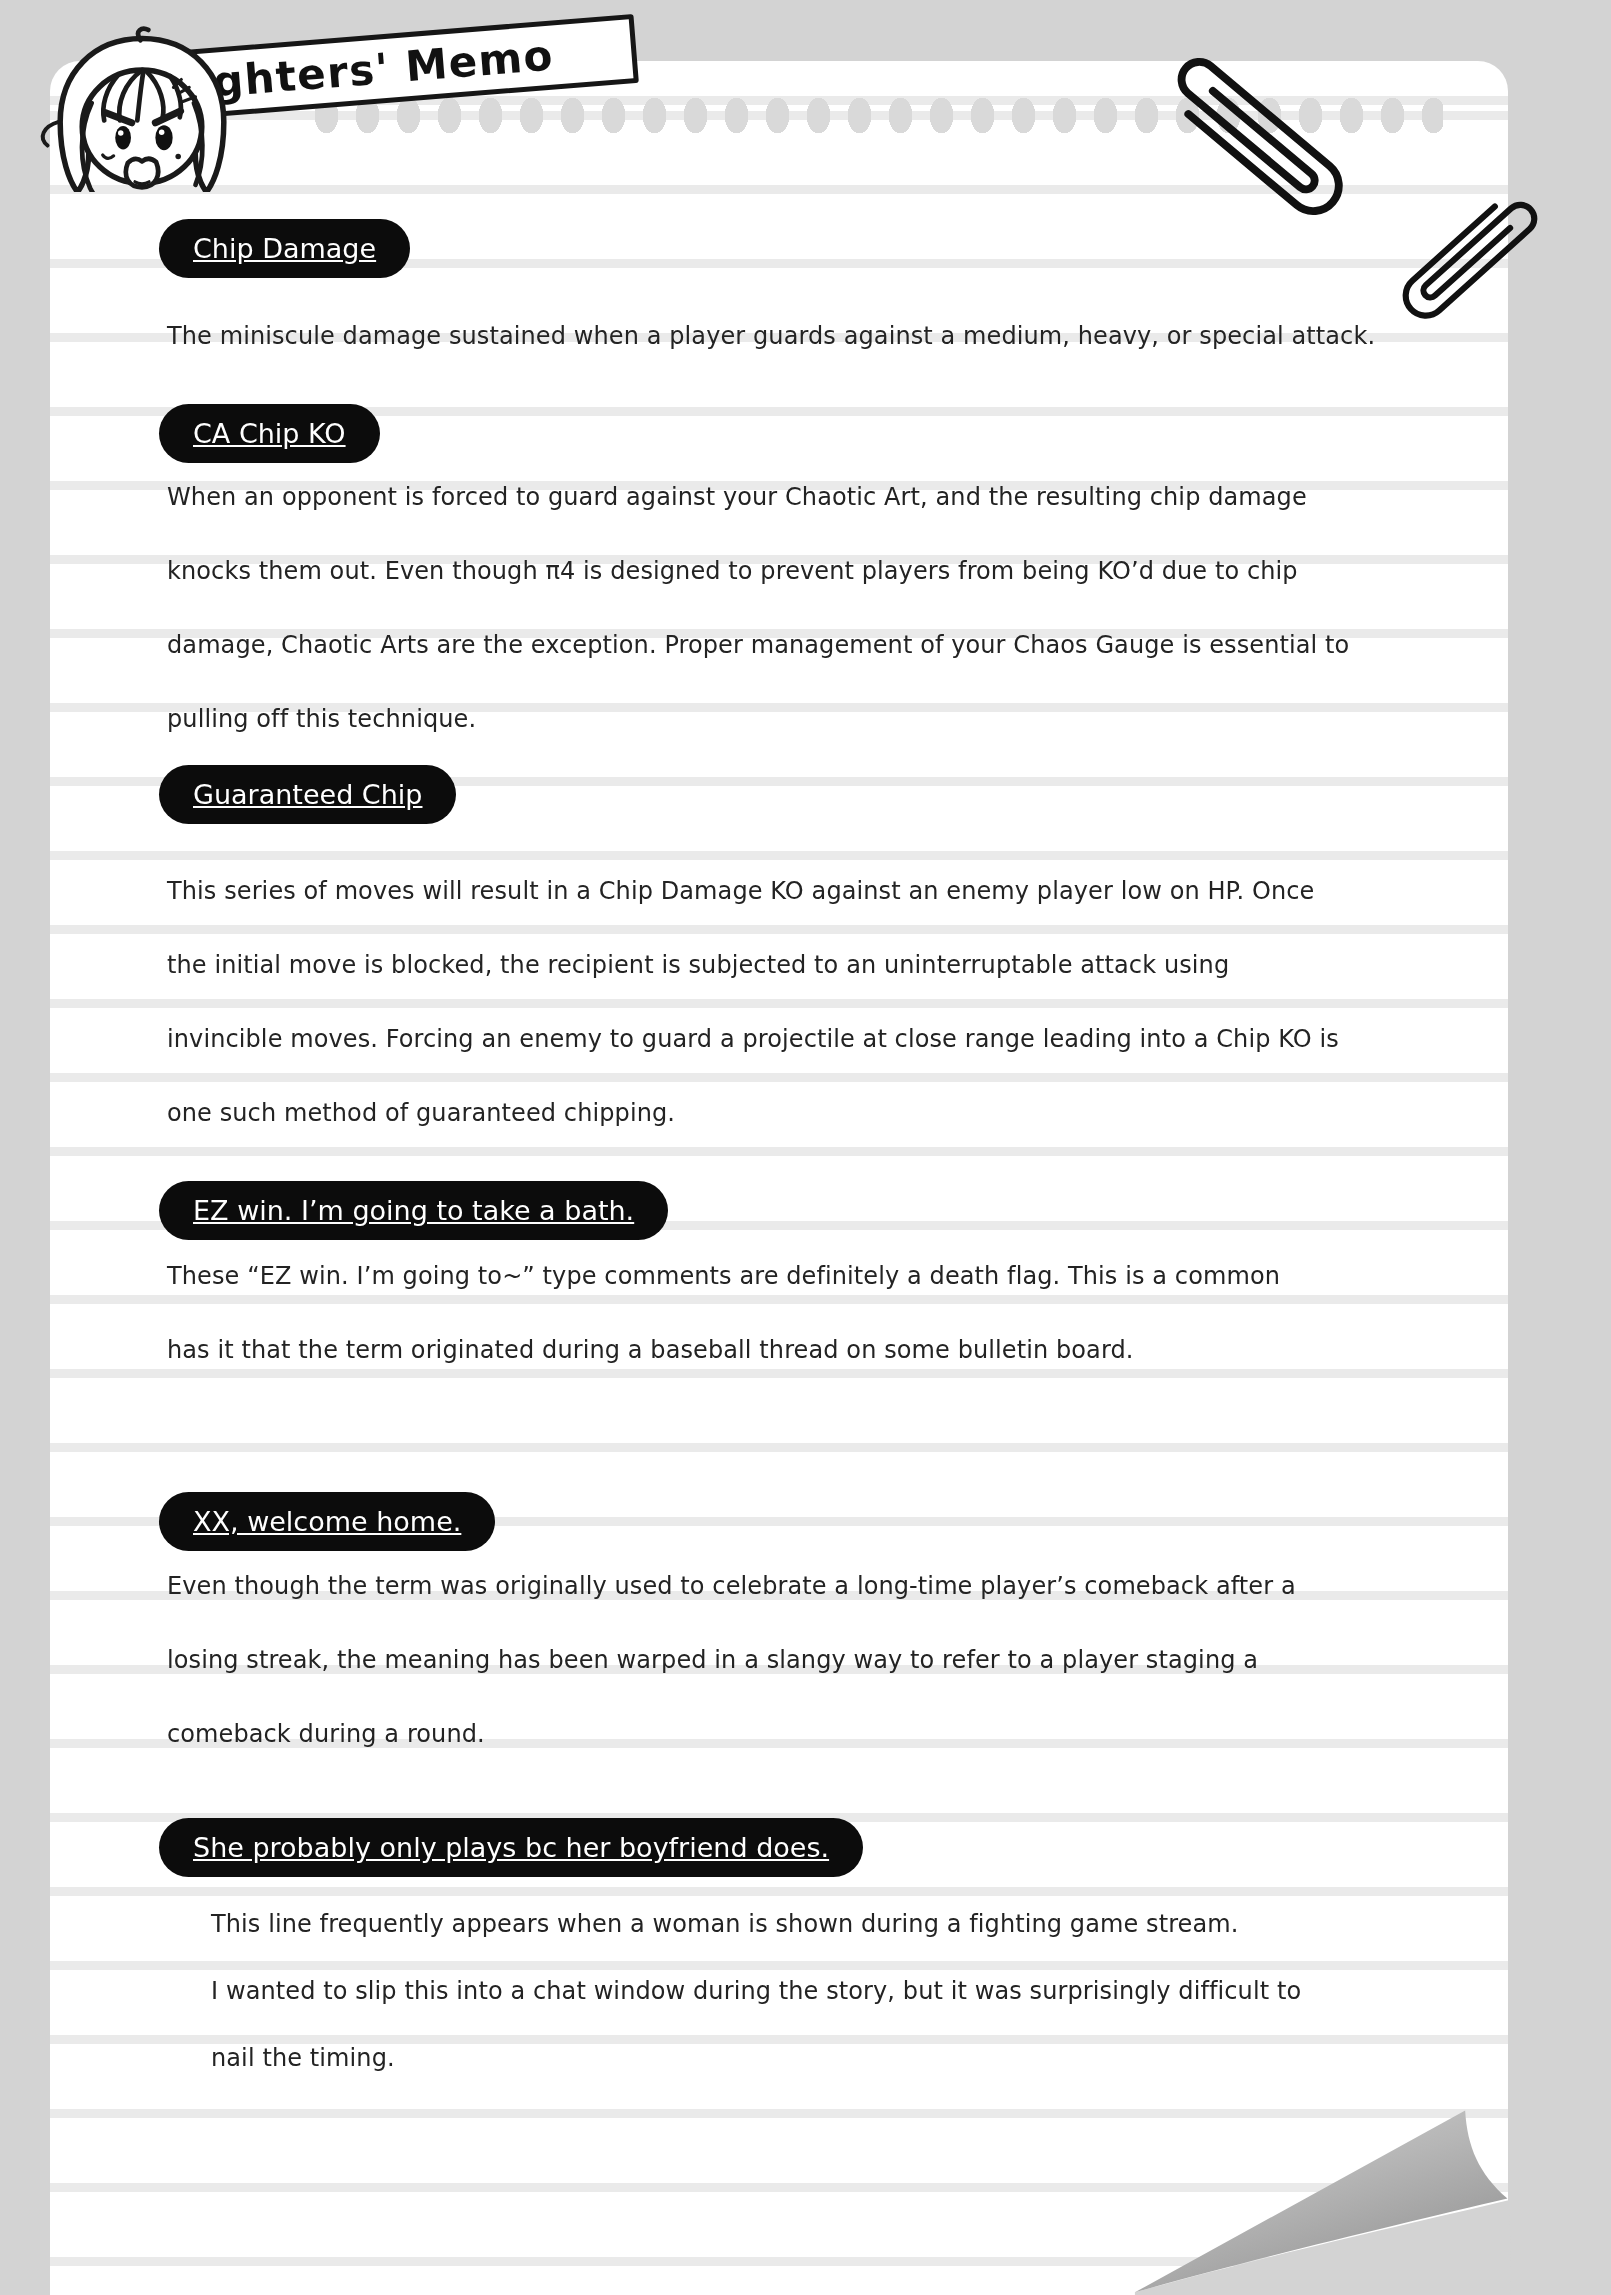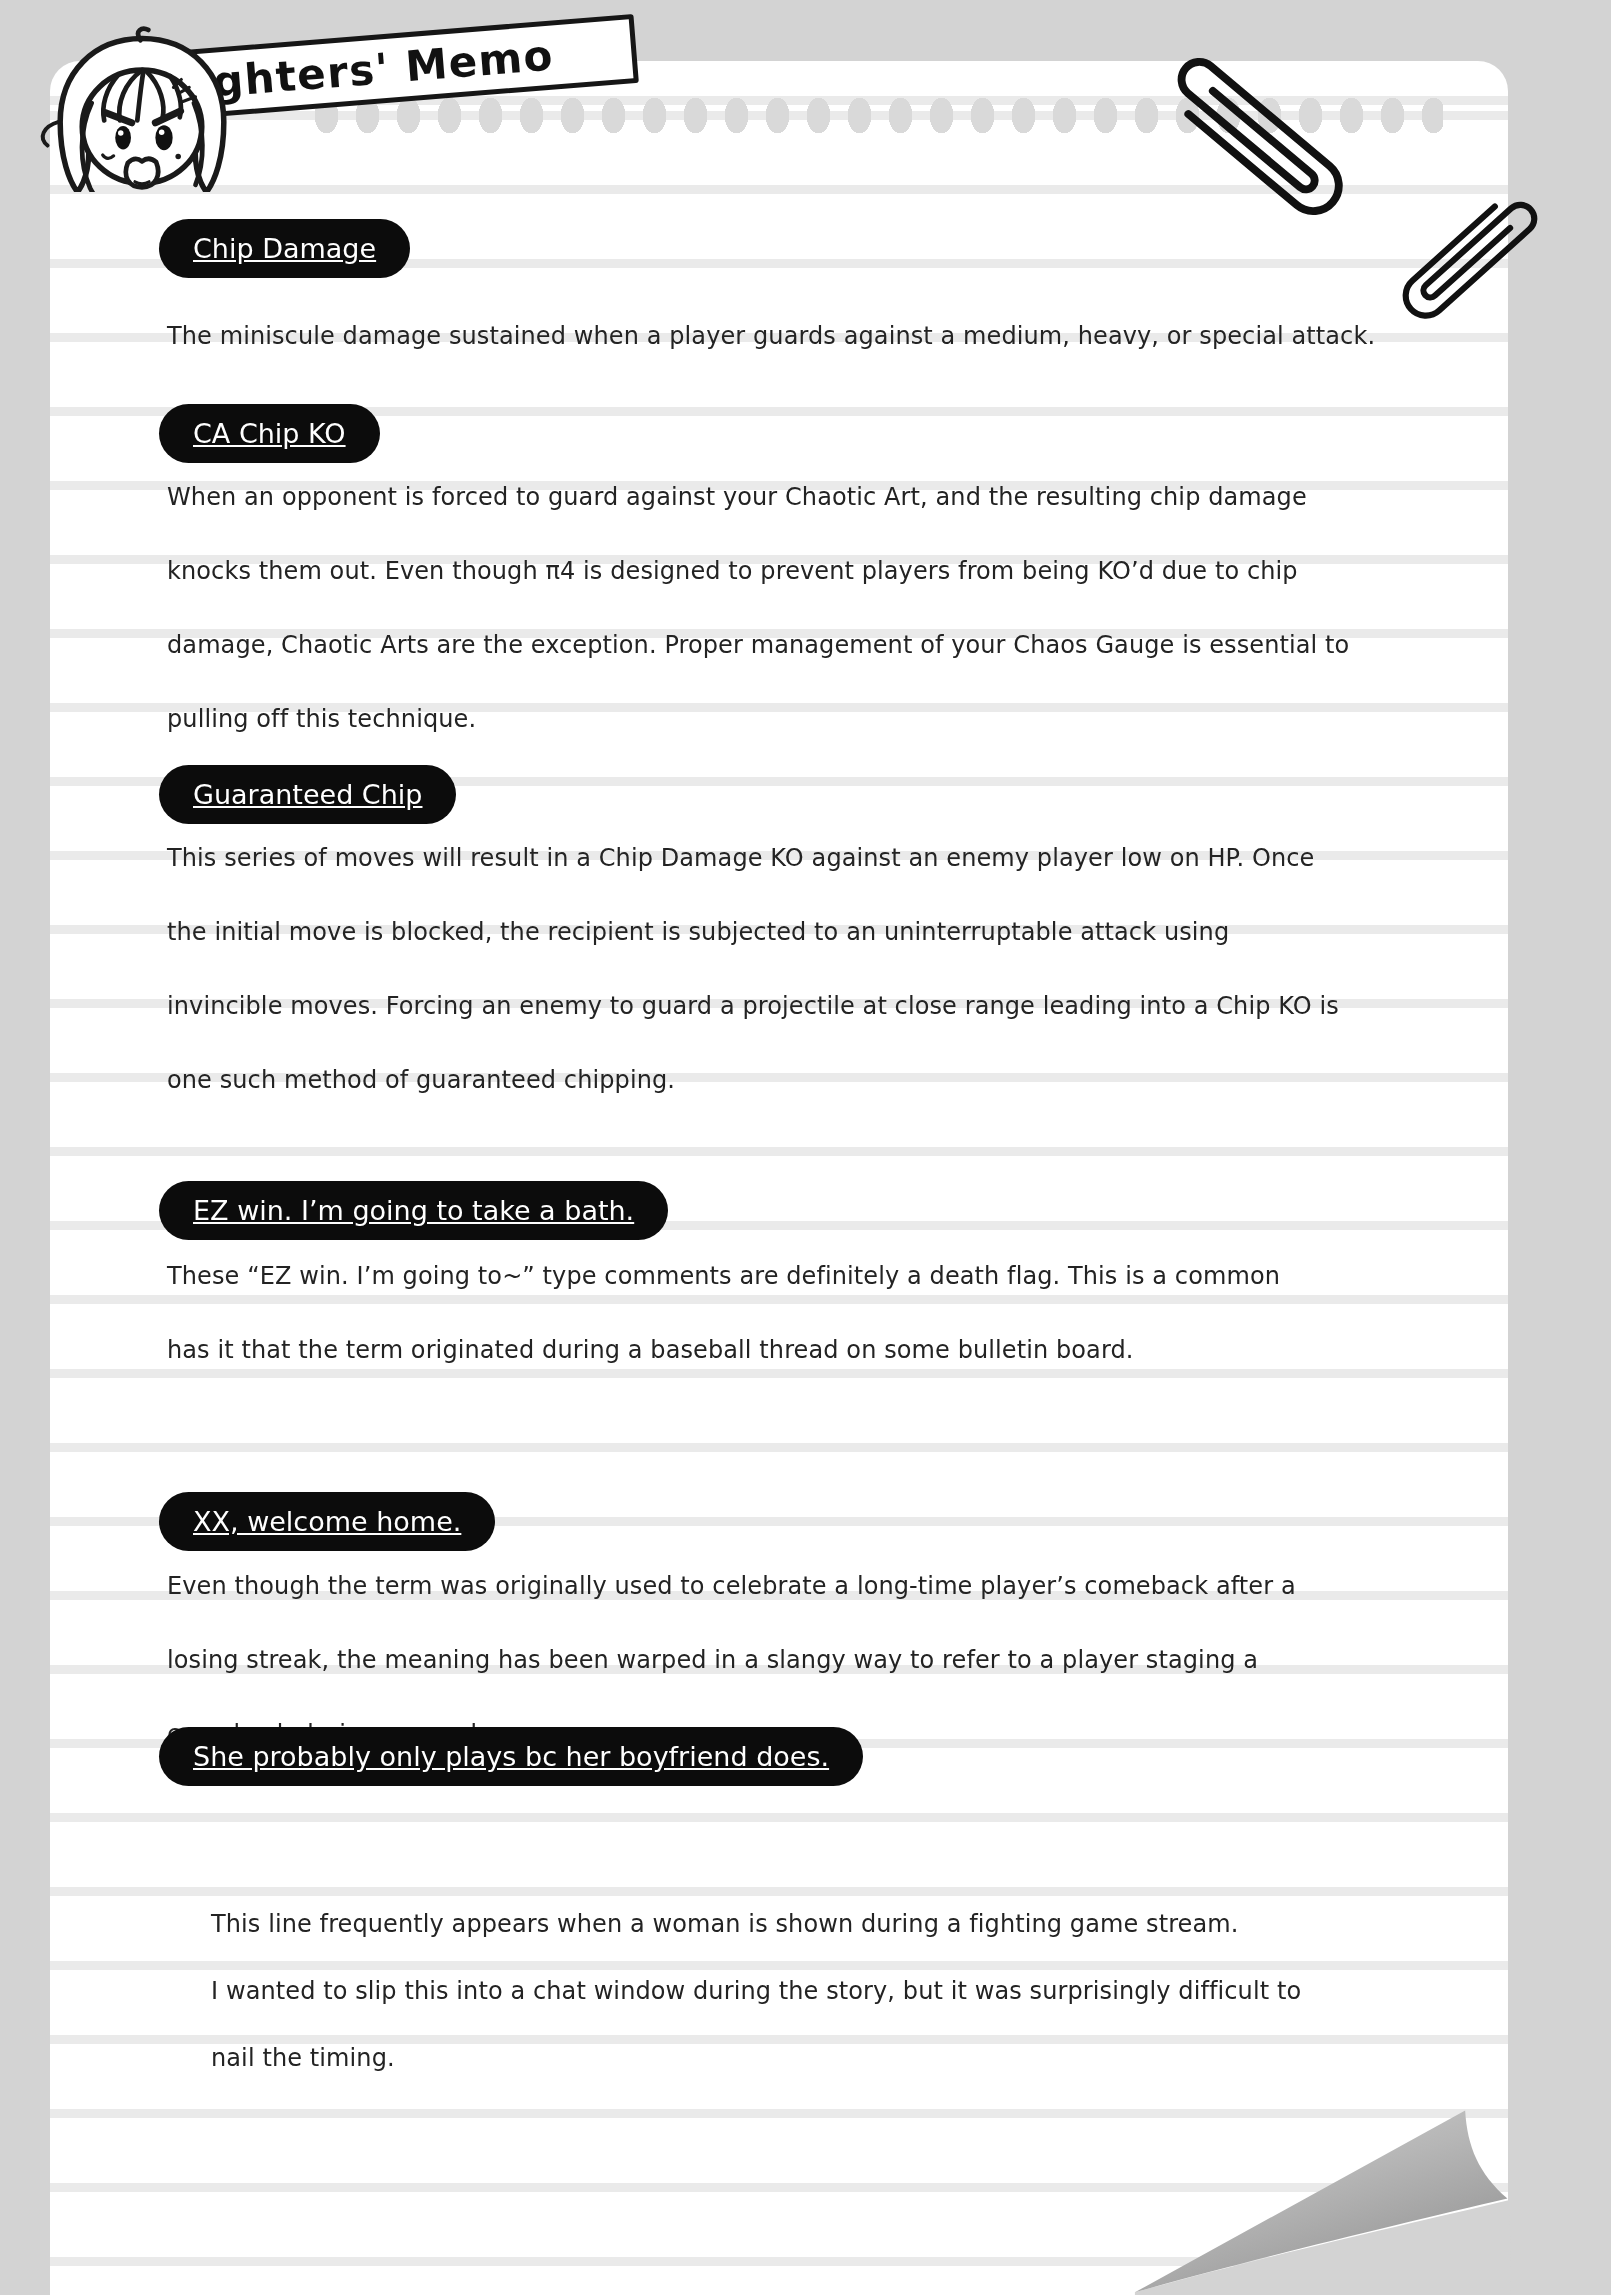--- a/index.html
+++ b/index.html
@@ -121,21 +121,21 @@
       <div class="line">knocks them out. Even though π4 is designed to prevent players from being KO’d due to chip</div>
       <div class="line">damage, Chaotic Arts are the exception. Proper management of your Chaos Gauge is essential to</div>
       <div class="line">pulling off this technique.</div>
     </div>
   </div>
 
   <div class="section">
     <div class="pill" style="top:765px">
       <span>Guaranteed Chip</span>
     </div>
-    <div class="lines" style="top:821px">
+    <div class="lines" style="top:854px">
       <div class="line">This series of moves will result in a Chip Damage KO against an enemy player low on HP. Once</div>
       <div class="line">the initial move is blocked, the recipient is subjected to an uninterruptable attack using</div>
       <div class="line">invincible moves. Forcing an enemy to guard a projectile at close range leading into a Chip KO is</div>
       <div class="line">one such method of guaranteed chipping.</div>
     </div>
   </div>
 
   <div class="section">
     <div class="pill" style="top:1181px">
       <span>EZ win. I’m going to take a bath.</span>
@@ -151,21 +151,21 @@
       <span>XX, welcome home.</span>
     </div>
     <div class="lines" style="top:1549px">
       <div class="line">Even though the term was originally used to celebrate a long-time player’s comeback after a</div>
       <div class="line">losing streak, the meaning has been warped in a slangy way to refer to a player staging a</div>
       <div class="line">comeback during a round.</div>
     </div>
   </div>
 
   <div class="section">
-    <div class="pill" style="top:1727px">
+    <div class="pill" style="top:1818px">
       <span>She probably only plays bc her boyfriend does.</span>
     </div>
     <div class="lines tight" style="top:1890px">
       <div class="line">This line frequently appears when a woman is shown during a fighting game stream.</div>
       <div class="line">I wanted to slip this into a chat window during the story, but it was surprisingly difficult to</div>
       <div class="line">nail the timing.</div>
     </div>
   </div>
 
   <div class="banner">

